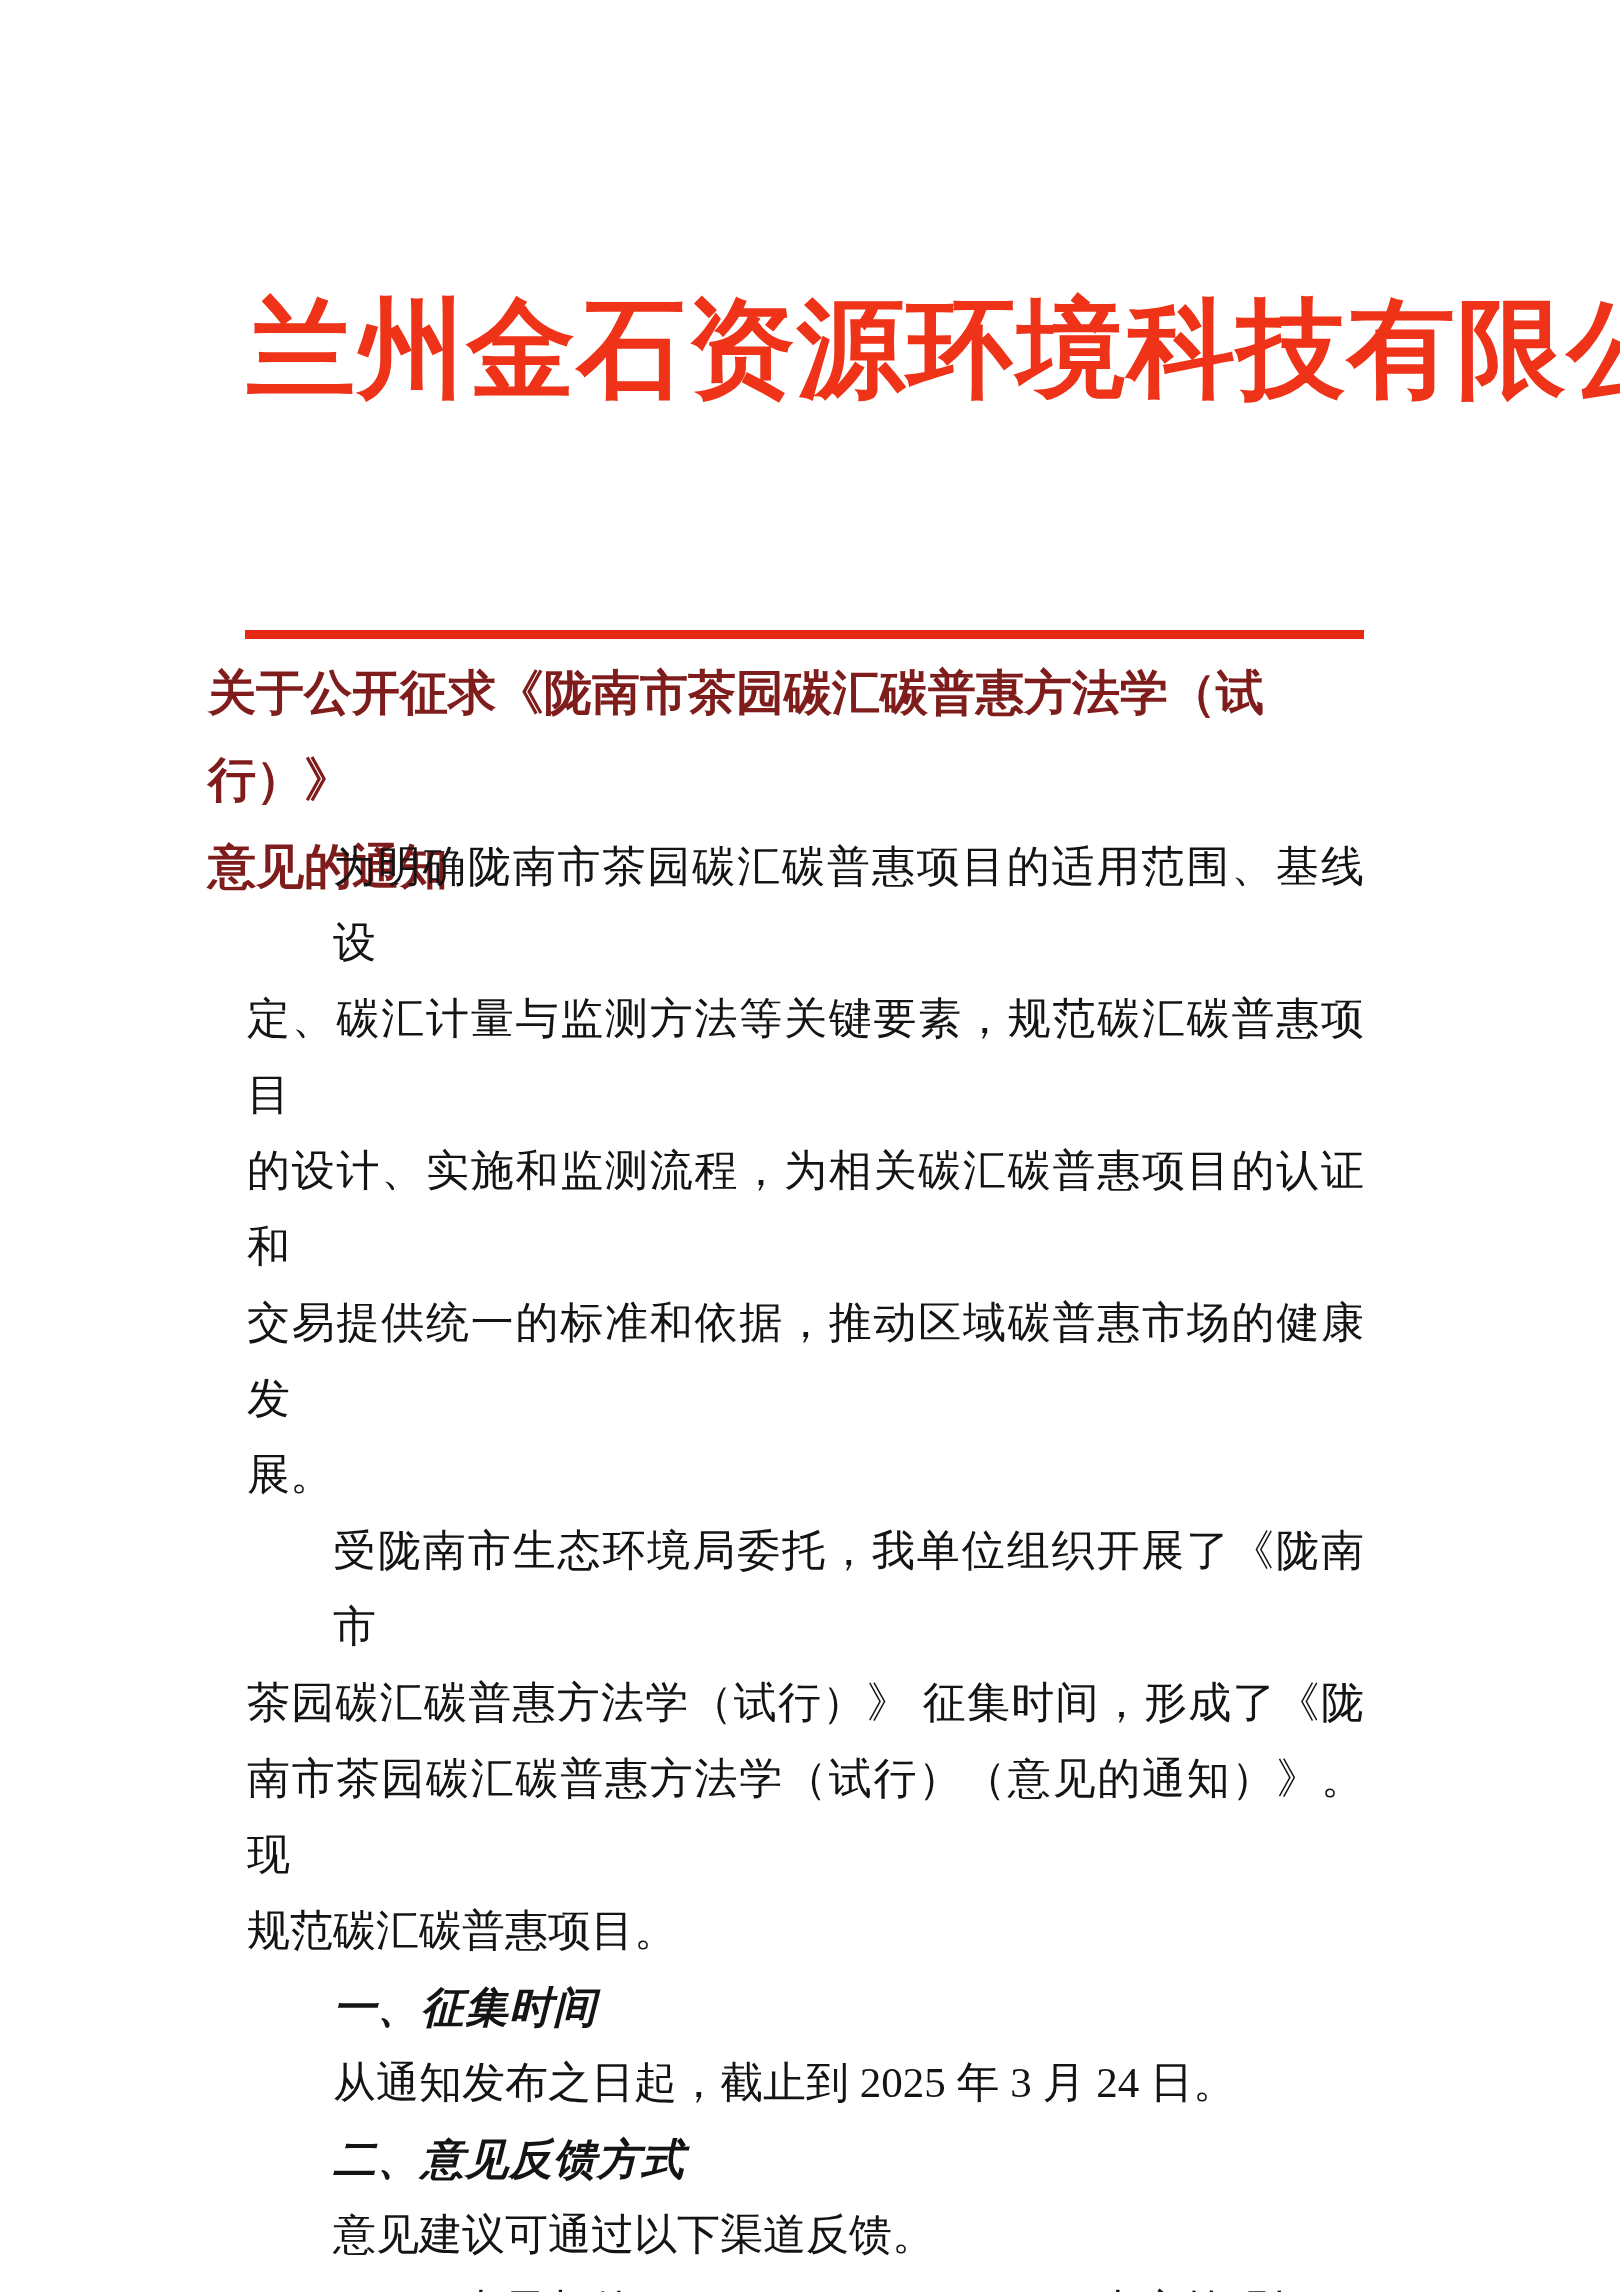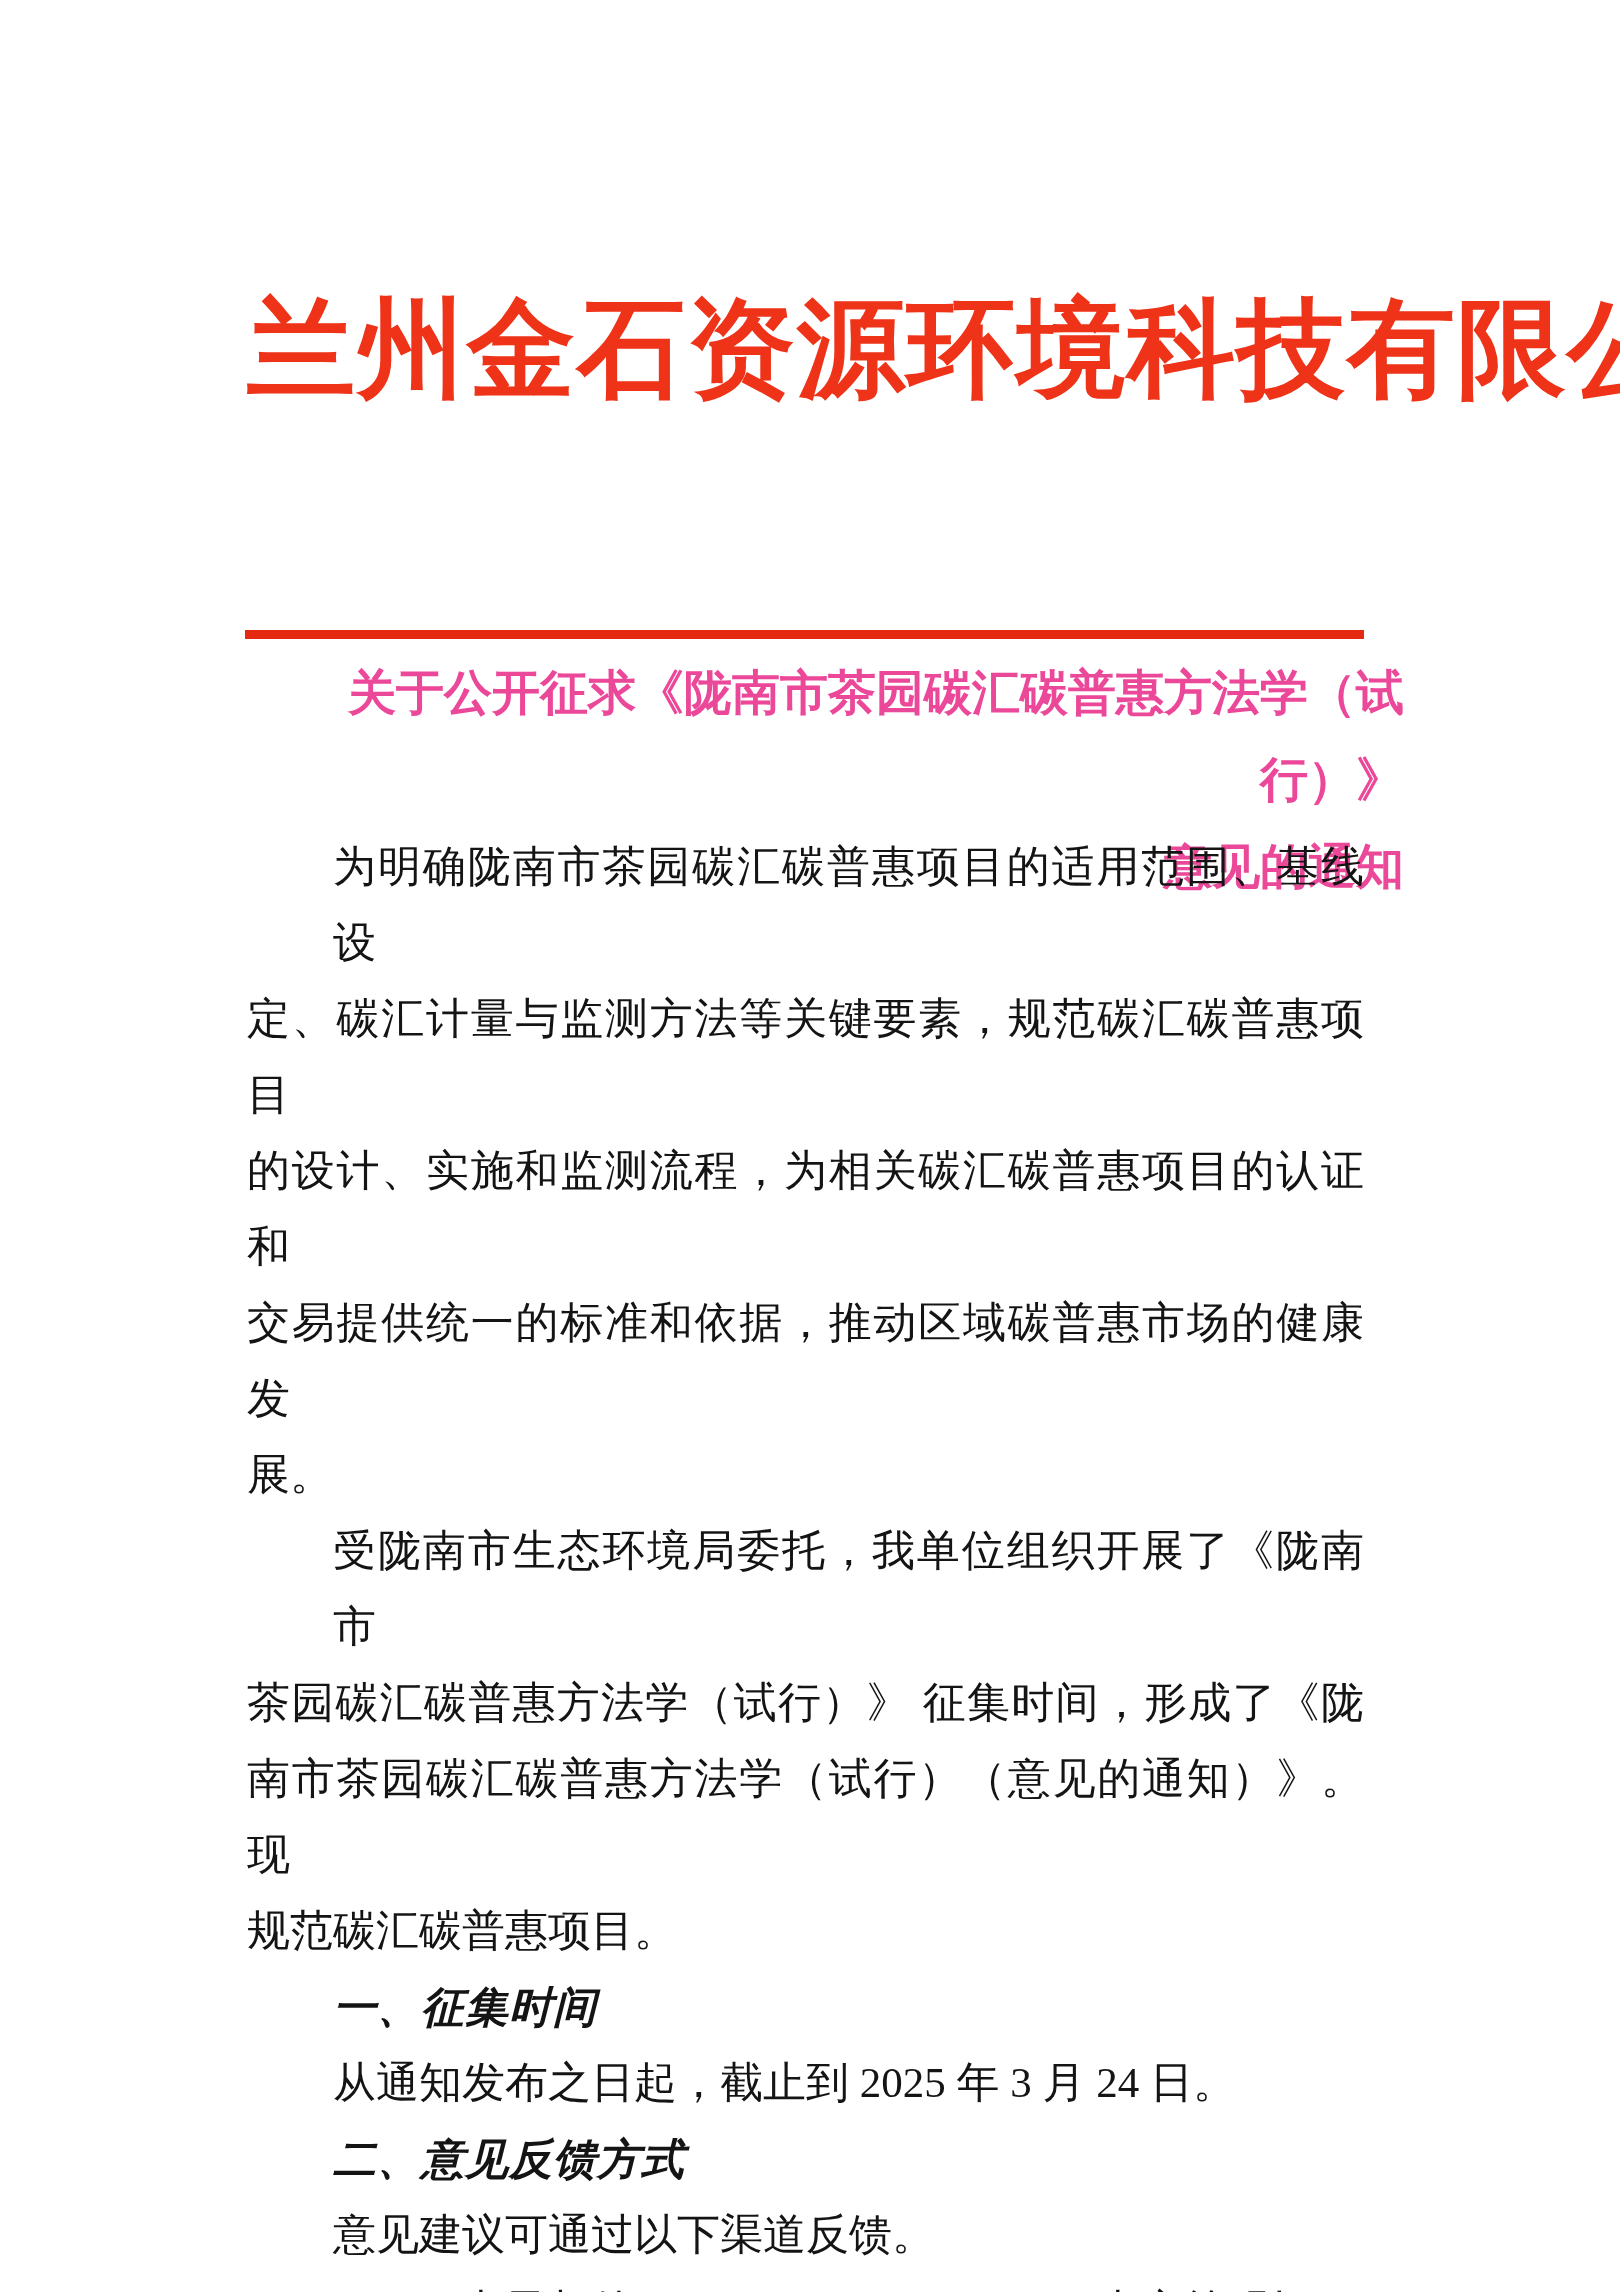--- a/index.html
+++ b/index.html
@@ -36,25 +36,25 @@
     left: 245px;
     width: 1119px;
     height: 8.8px;
     background: #e52812;
   }
   .notice-title {
     position: absolute;
     top: 649px;
     left: 208px;
     width: 1196px;
-    text-align: right;
+    text-align: left;
     font-size: 48px;
     line-height: 87px;
     font-weight: bold;
-    color: #ec4899;
+    color: #7f1d1d;
   }
   .doc-body {
     position: absolute;
     top: 829px;
     left: 247px;
     width: 1117px;
     font-size: 43px;
     line-height: 76px;
     color: #141414;
   }

